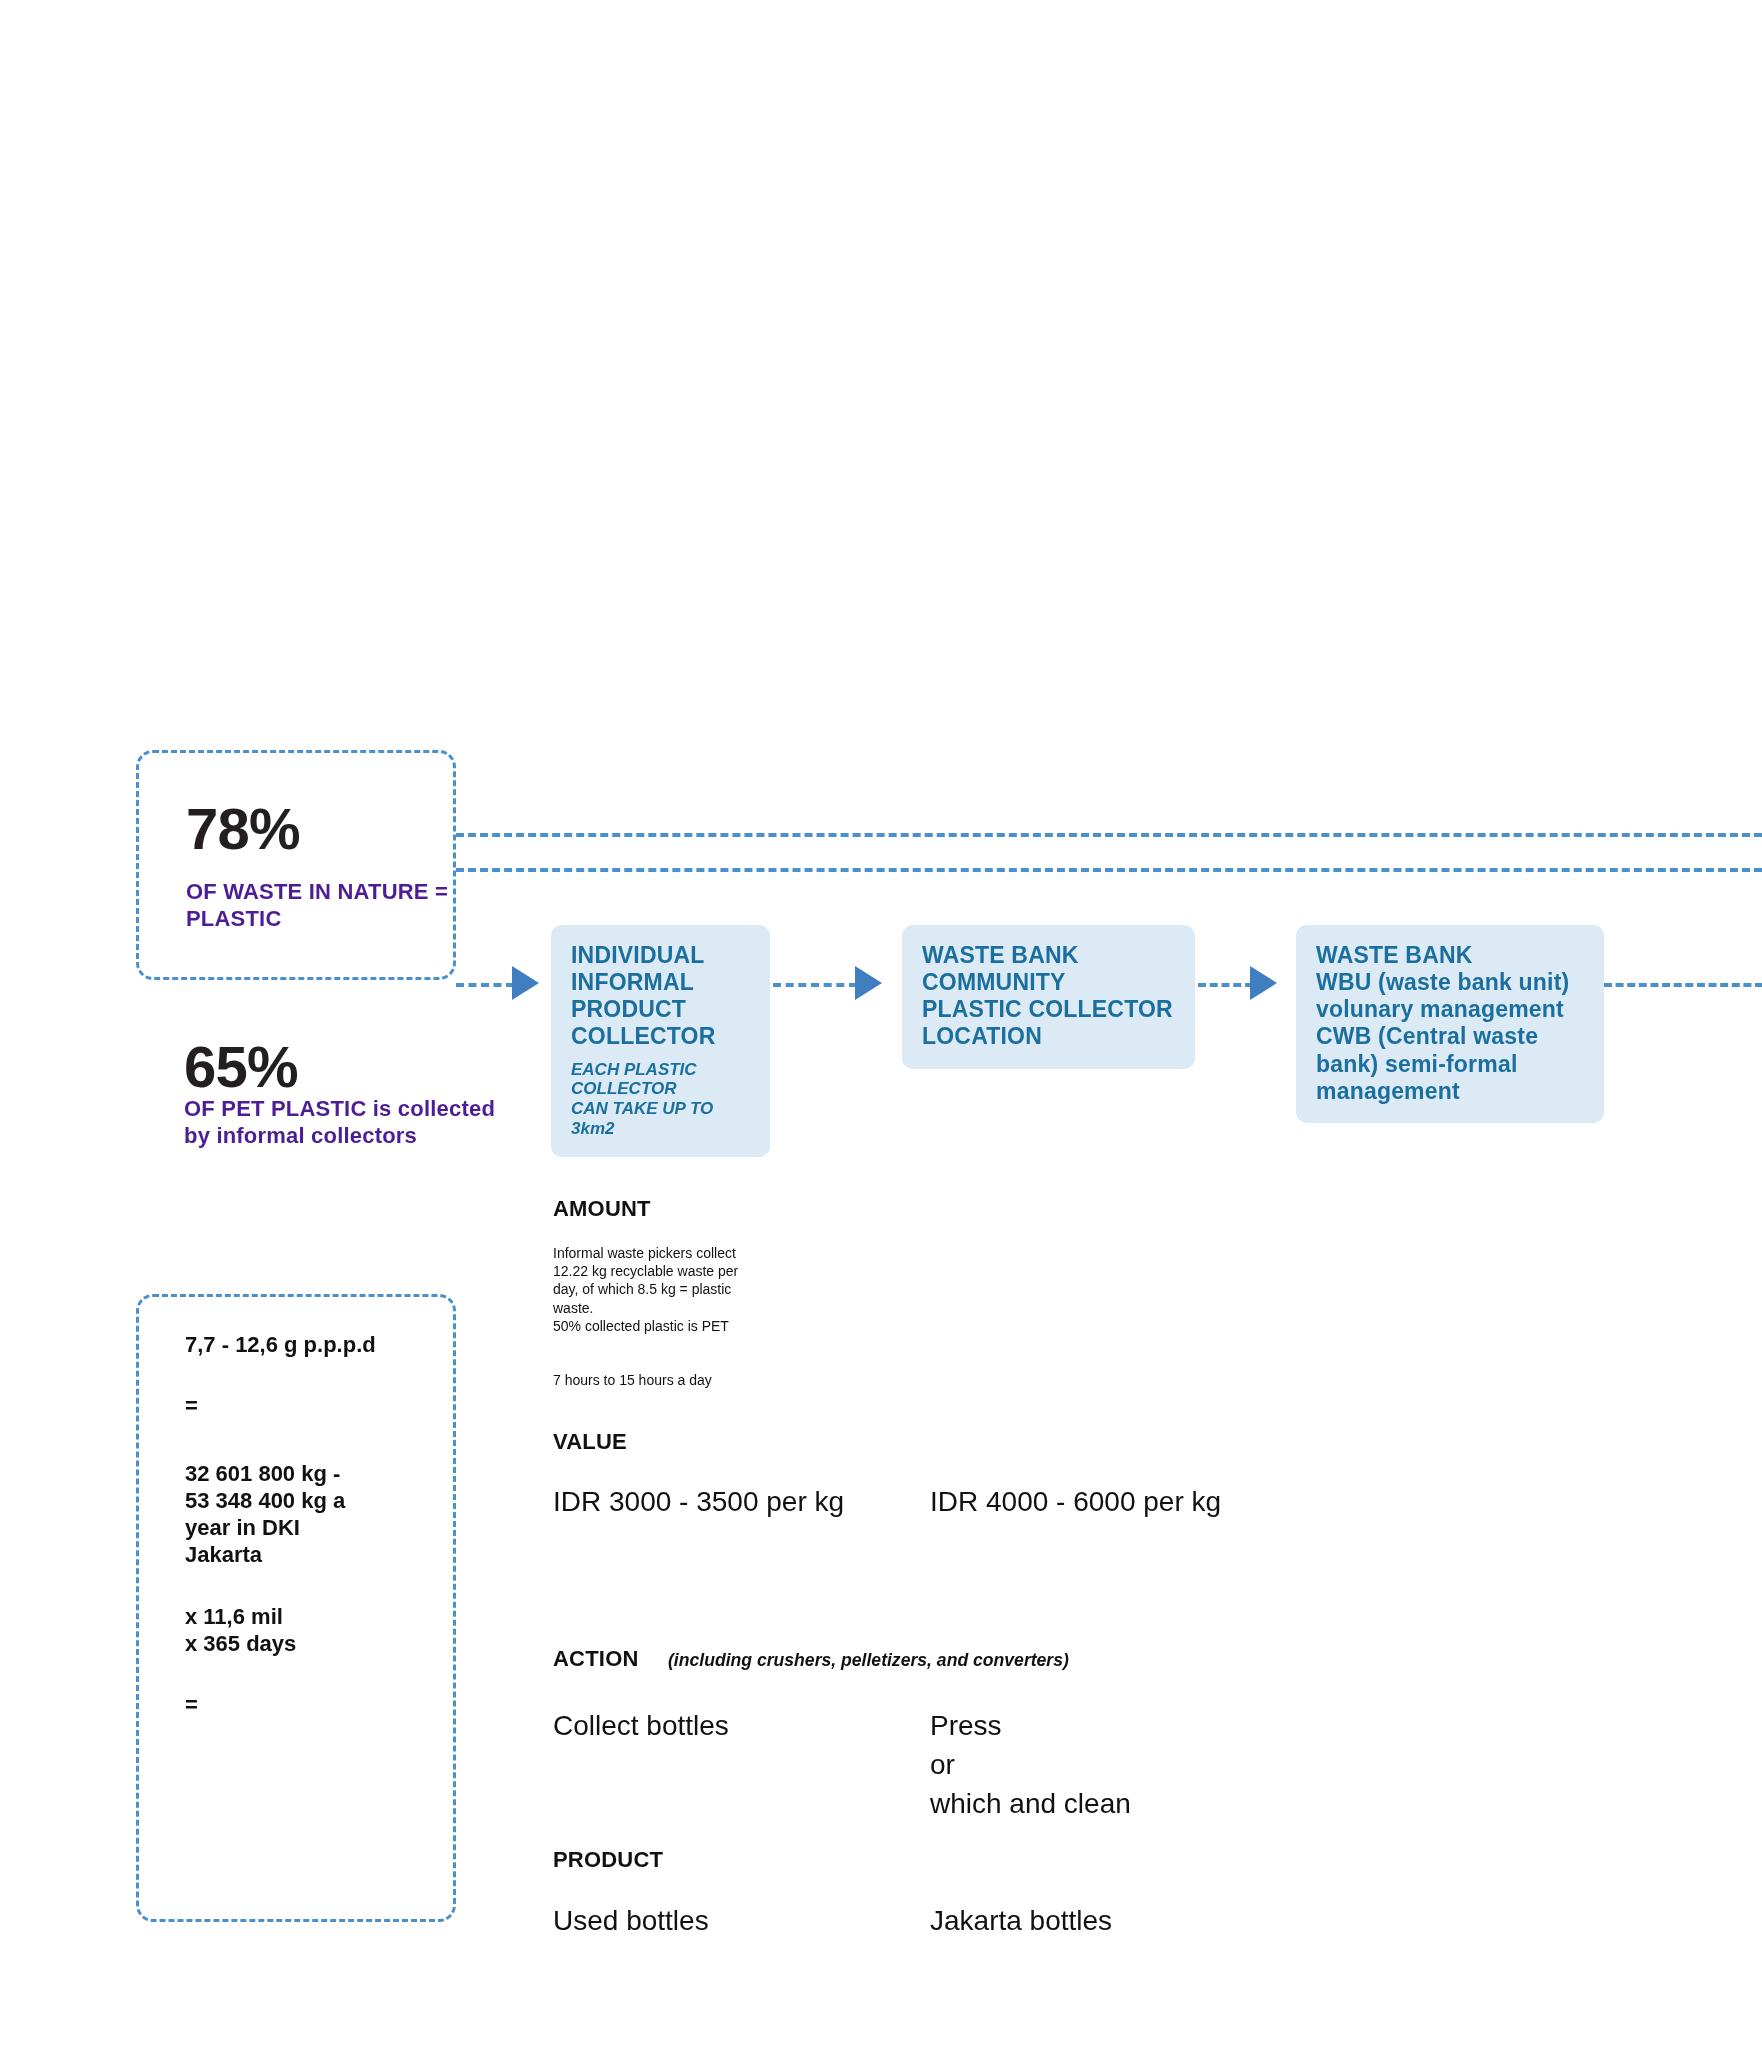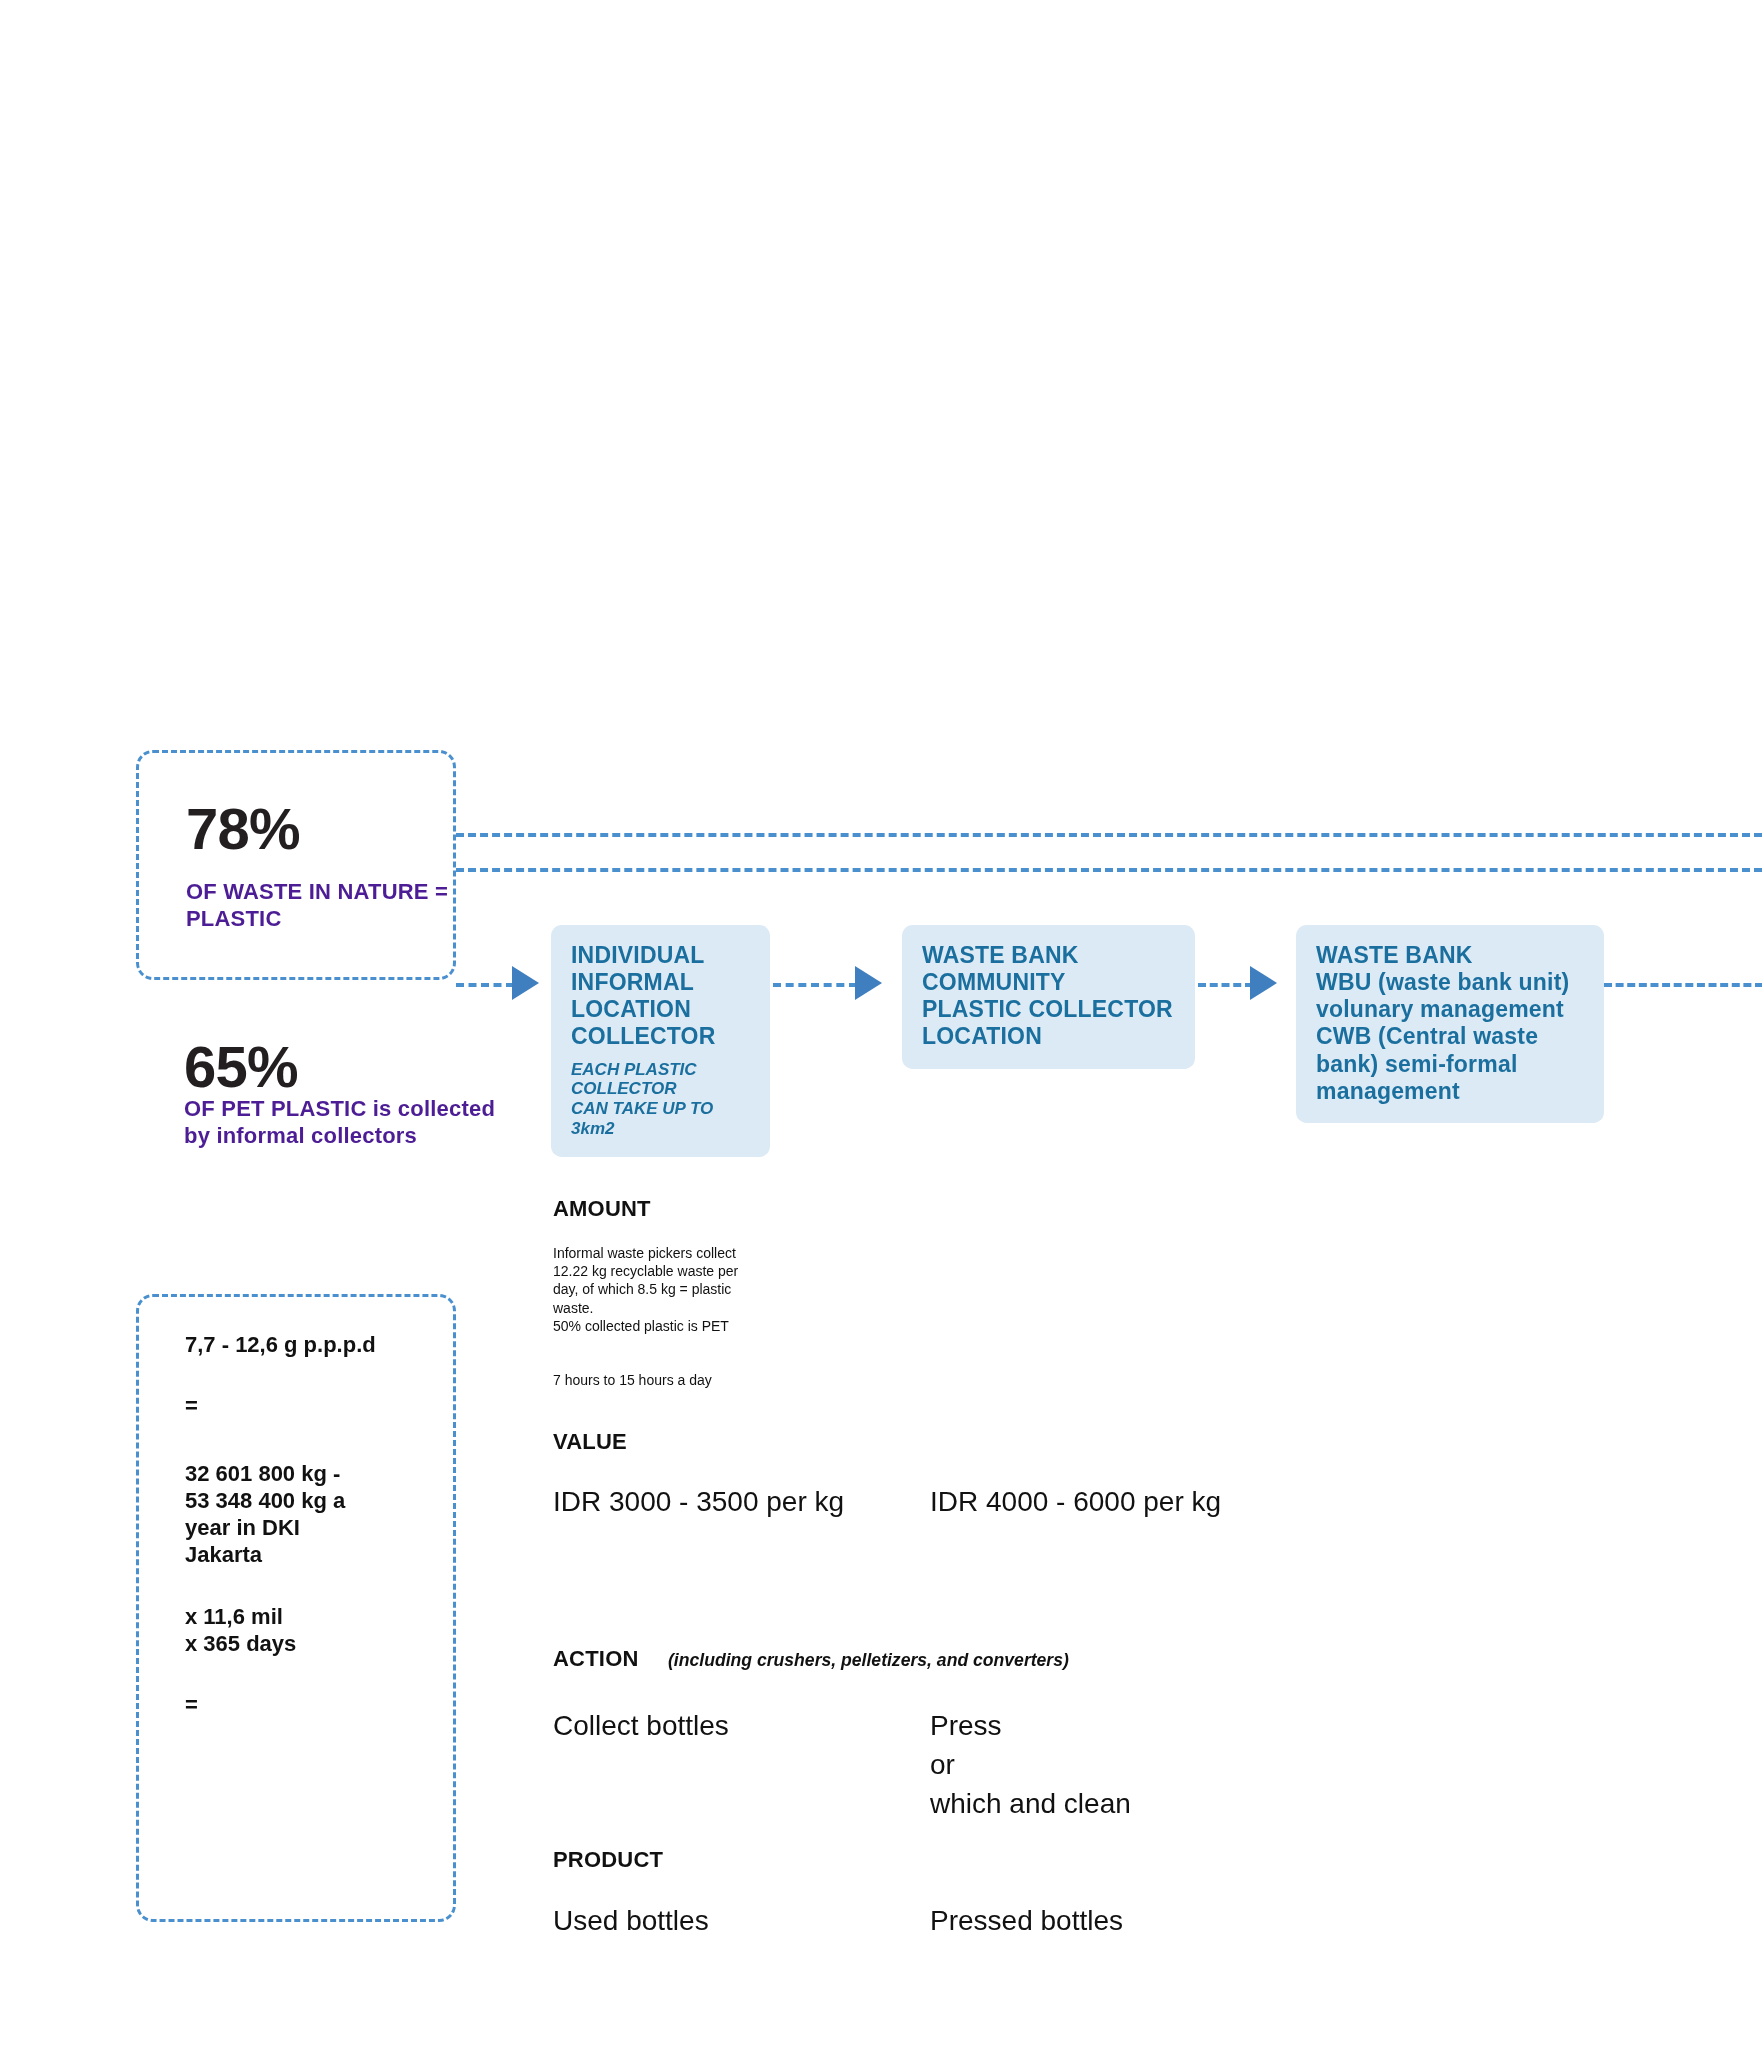--- a/index.html
+++ b/index.html
@@ -169,21 +169,21 @@
 
   <div class="conn" id="conn-2"></div>
   <div class="arrow" id="arrow-2"></div>
 
   <div class="conn" id="conn-3"></div>
   <div class="arrow" id="arrow-3"></div>
 
   <div class="proc-box" id="proc-1">
     <div class="proc-title">INDIVIDUAL
 INFORMAL
-LOCATION
+PRODUCT
 COLLECTOR</div>
     <div class="proc-note">EACH PLASTIC COLLECTOR
 CAN TAKE UP TO 3km2</div>
   </div>
 
   <div class="proc-box" id="proc-2">
     <div class="proc-title">WASTE BANK
 COMMUNITY
 PLASTIC COLLECTOR
 LOCATION</div>
@@ -212,16 +212,16 @@
 
   <div class="sec-head" id="h-action">ACTION</div>
   <div class="sec-note" id="action-note">(including crushers, pelletizers, and converters)</div>
   <div class="body-text lg" id="action-c1">Collect bottles</div>
   <div class="body-text lg" id="action-c2">Press
 or
 which and clean</div>
 
   <div class="sec-head" id="h-product">PRODUCT</div>
   <div class="body-text lg" id="product-c1">Used bottles</div>
-  <div class="body-text lg" id="product-c2">Pressed bottles</div>
+  <div class="body-text lg" id="product-c2">Jakarta bottles</div>
 
 </div>
 
 
 </body></html>

